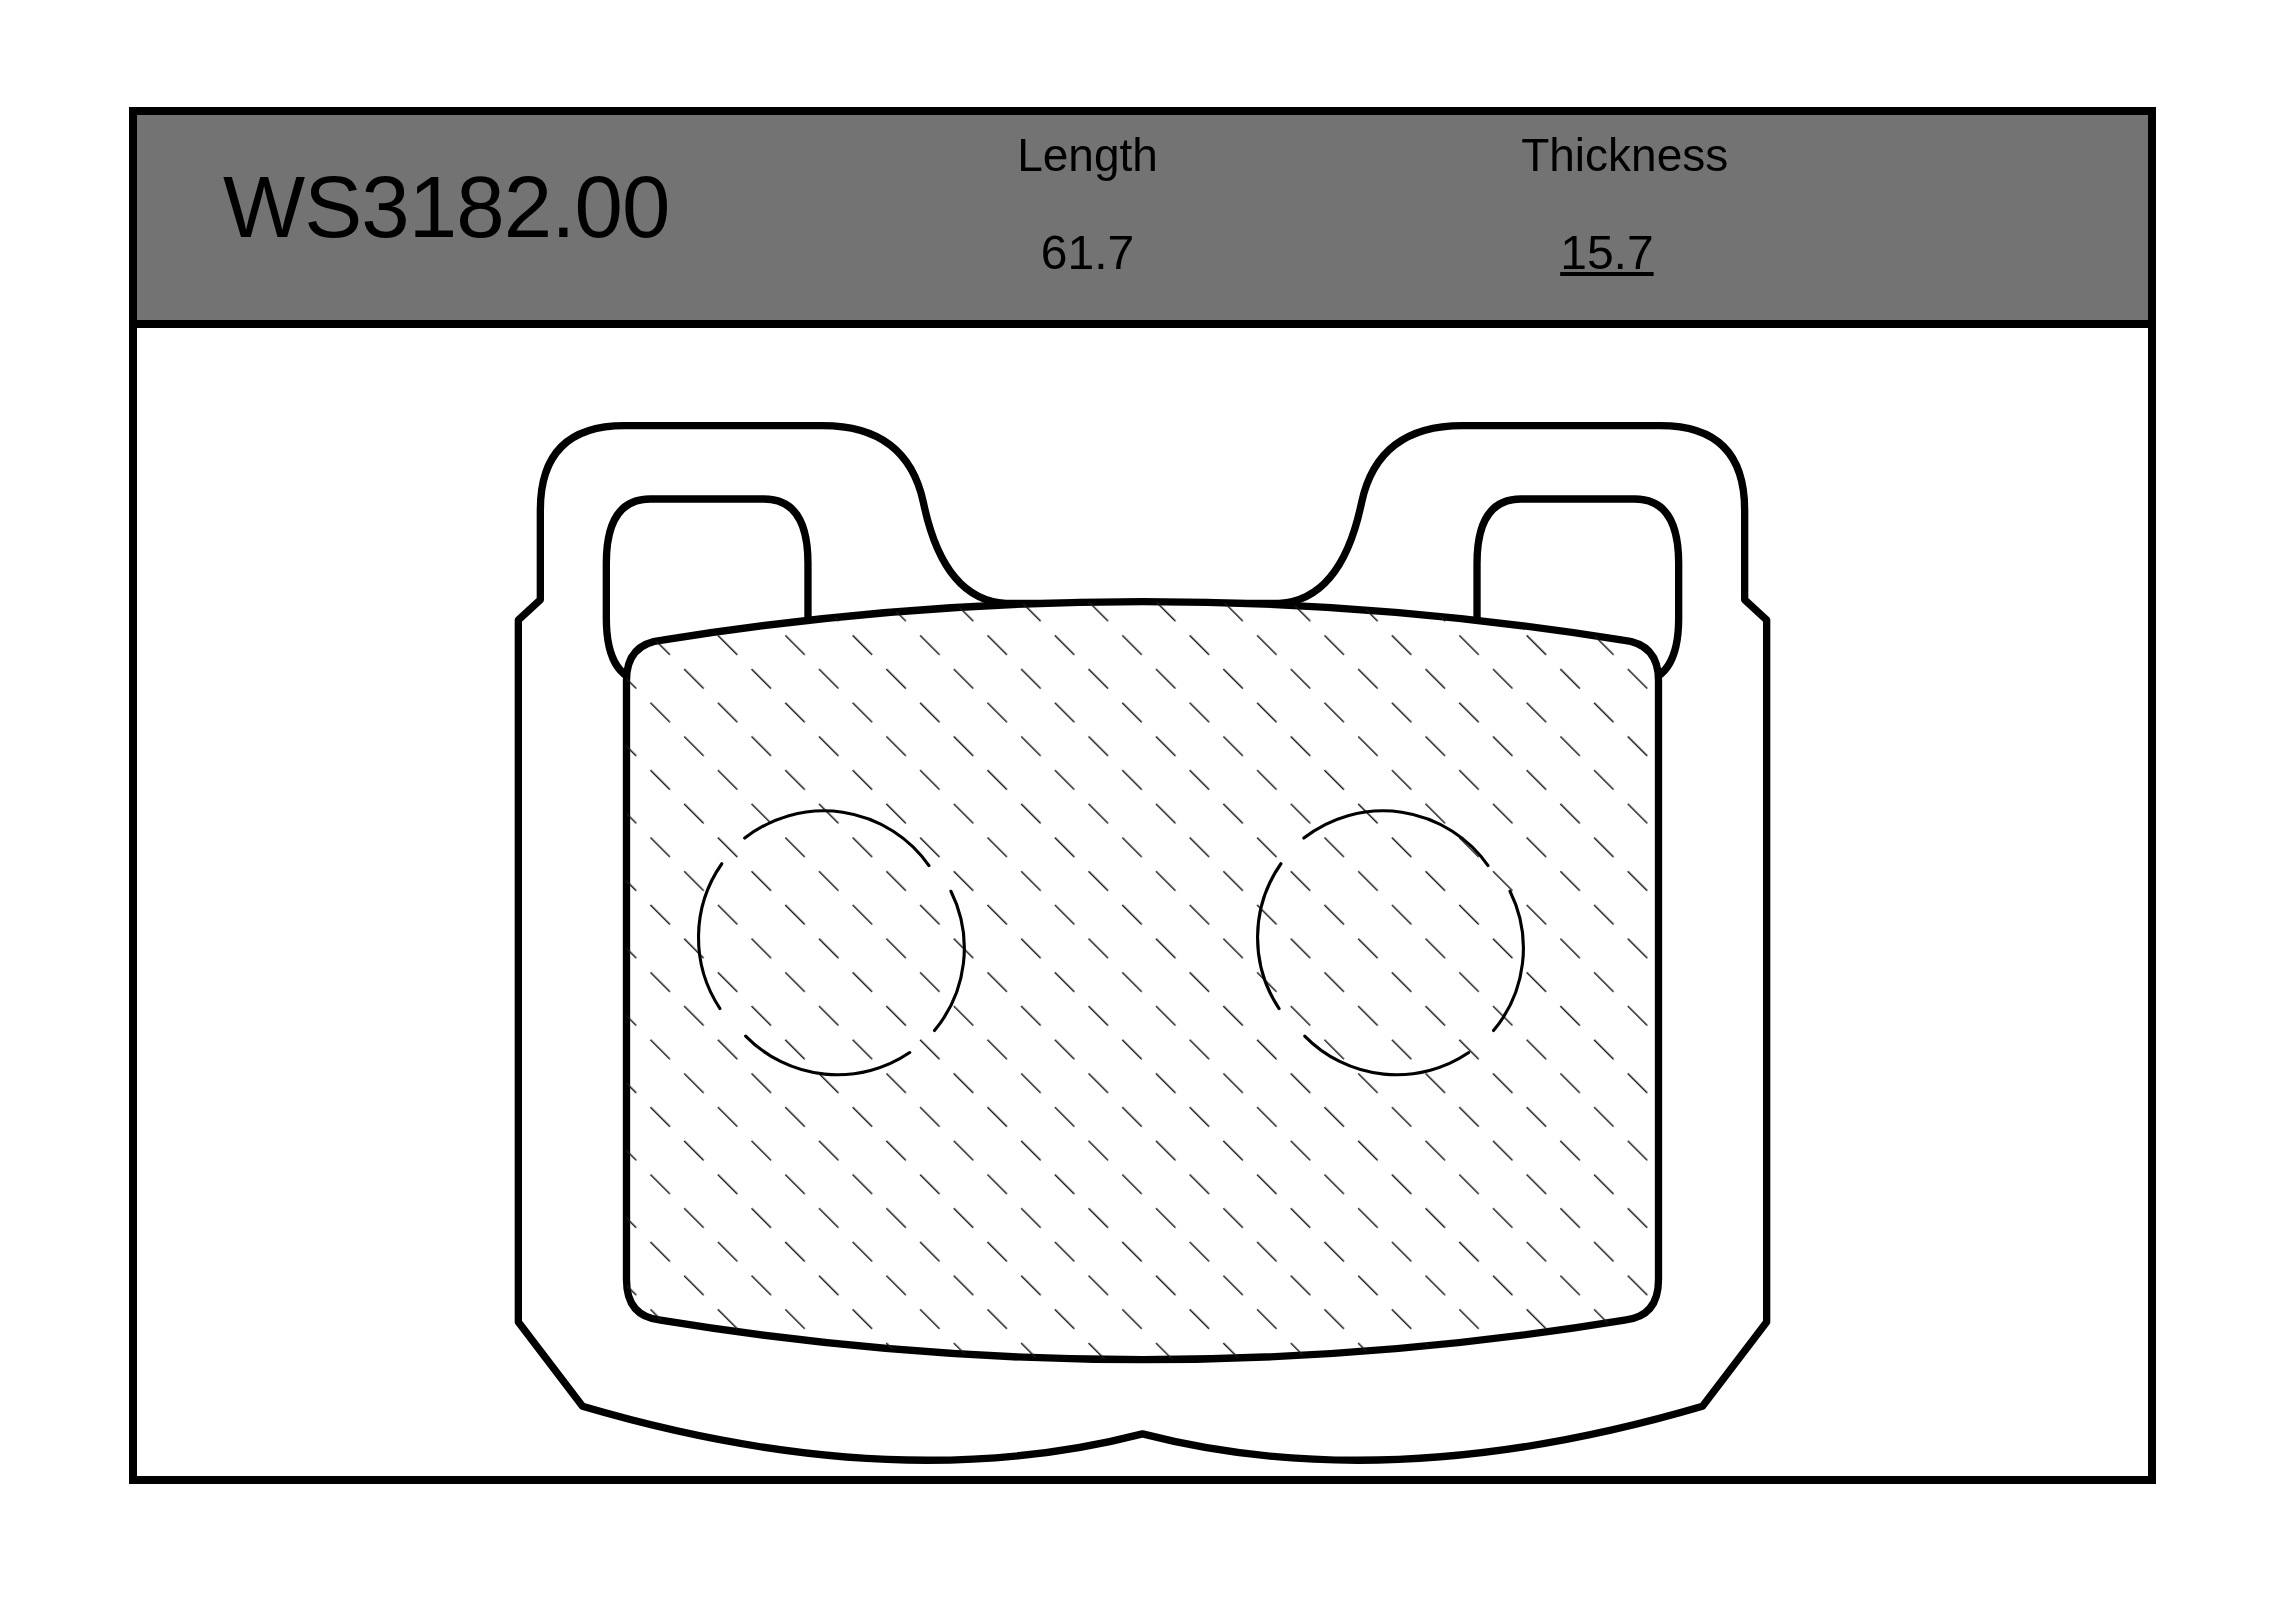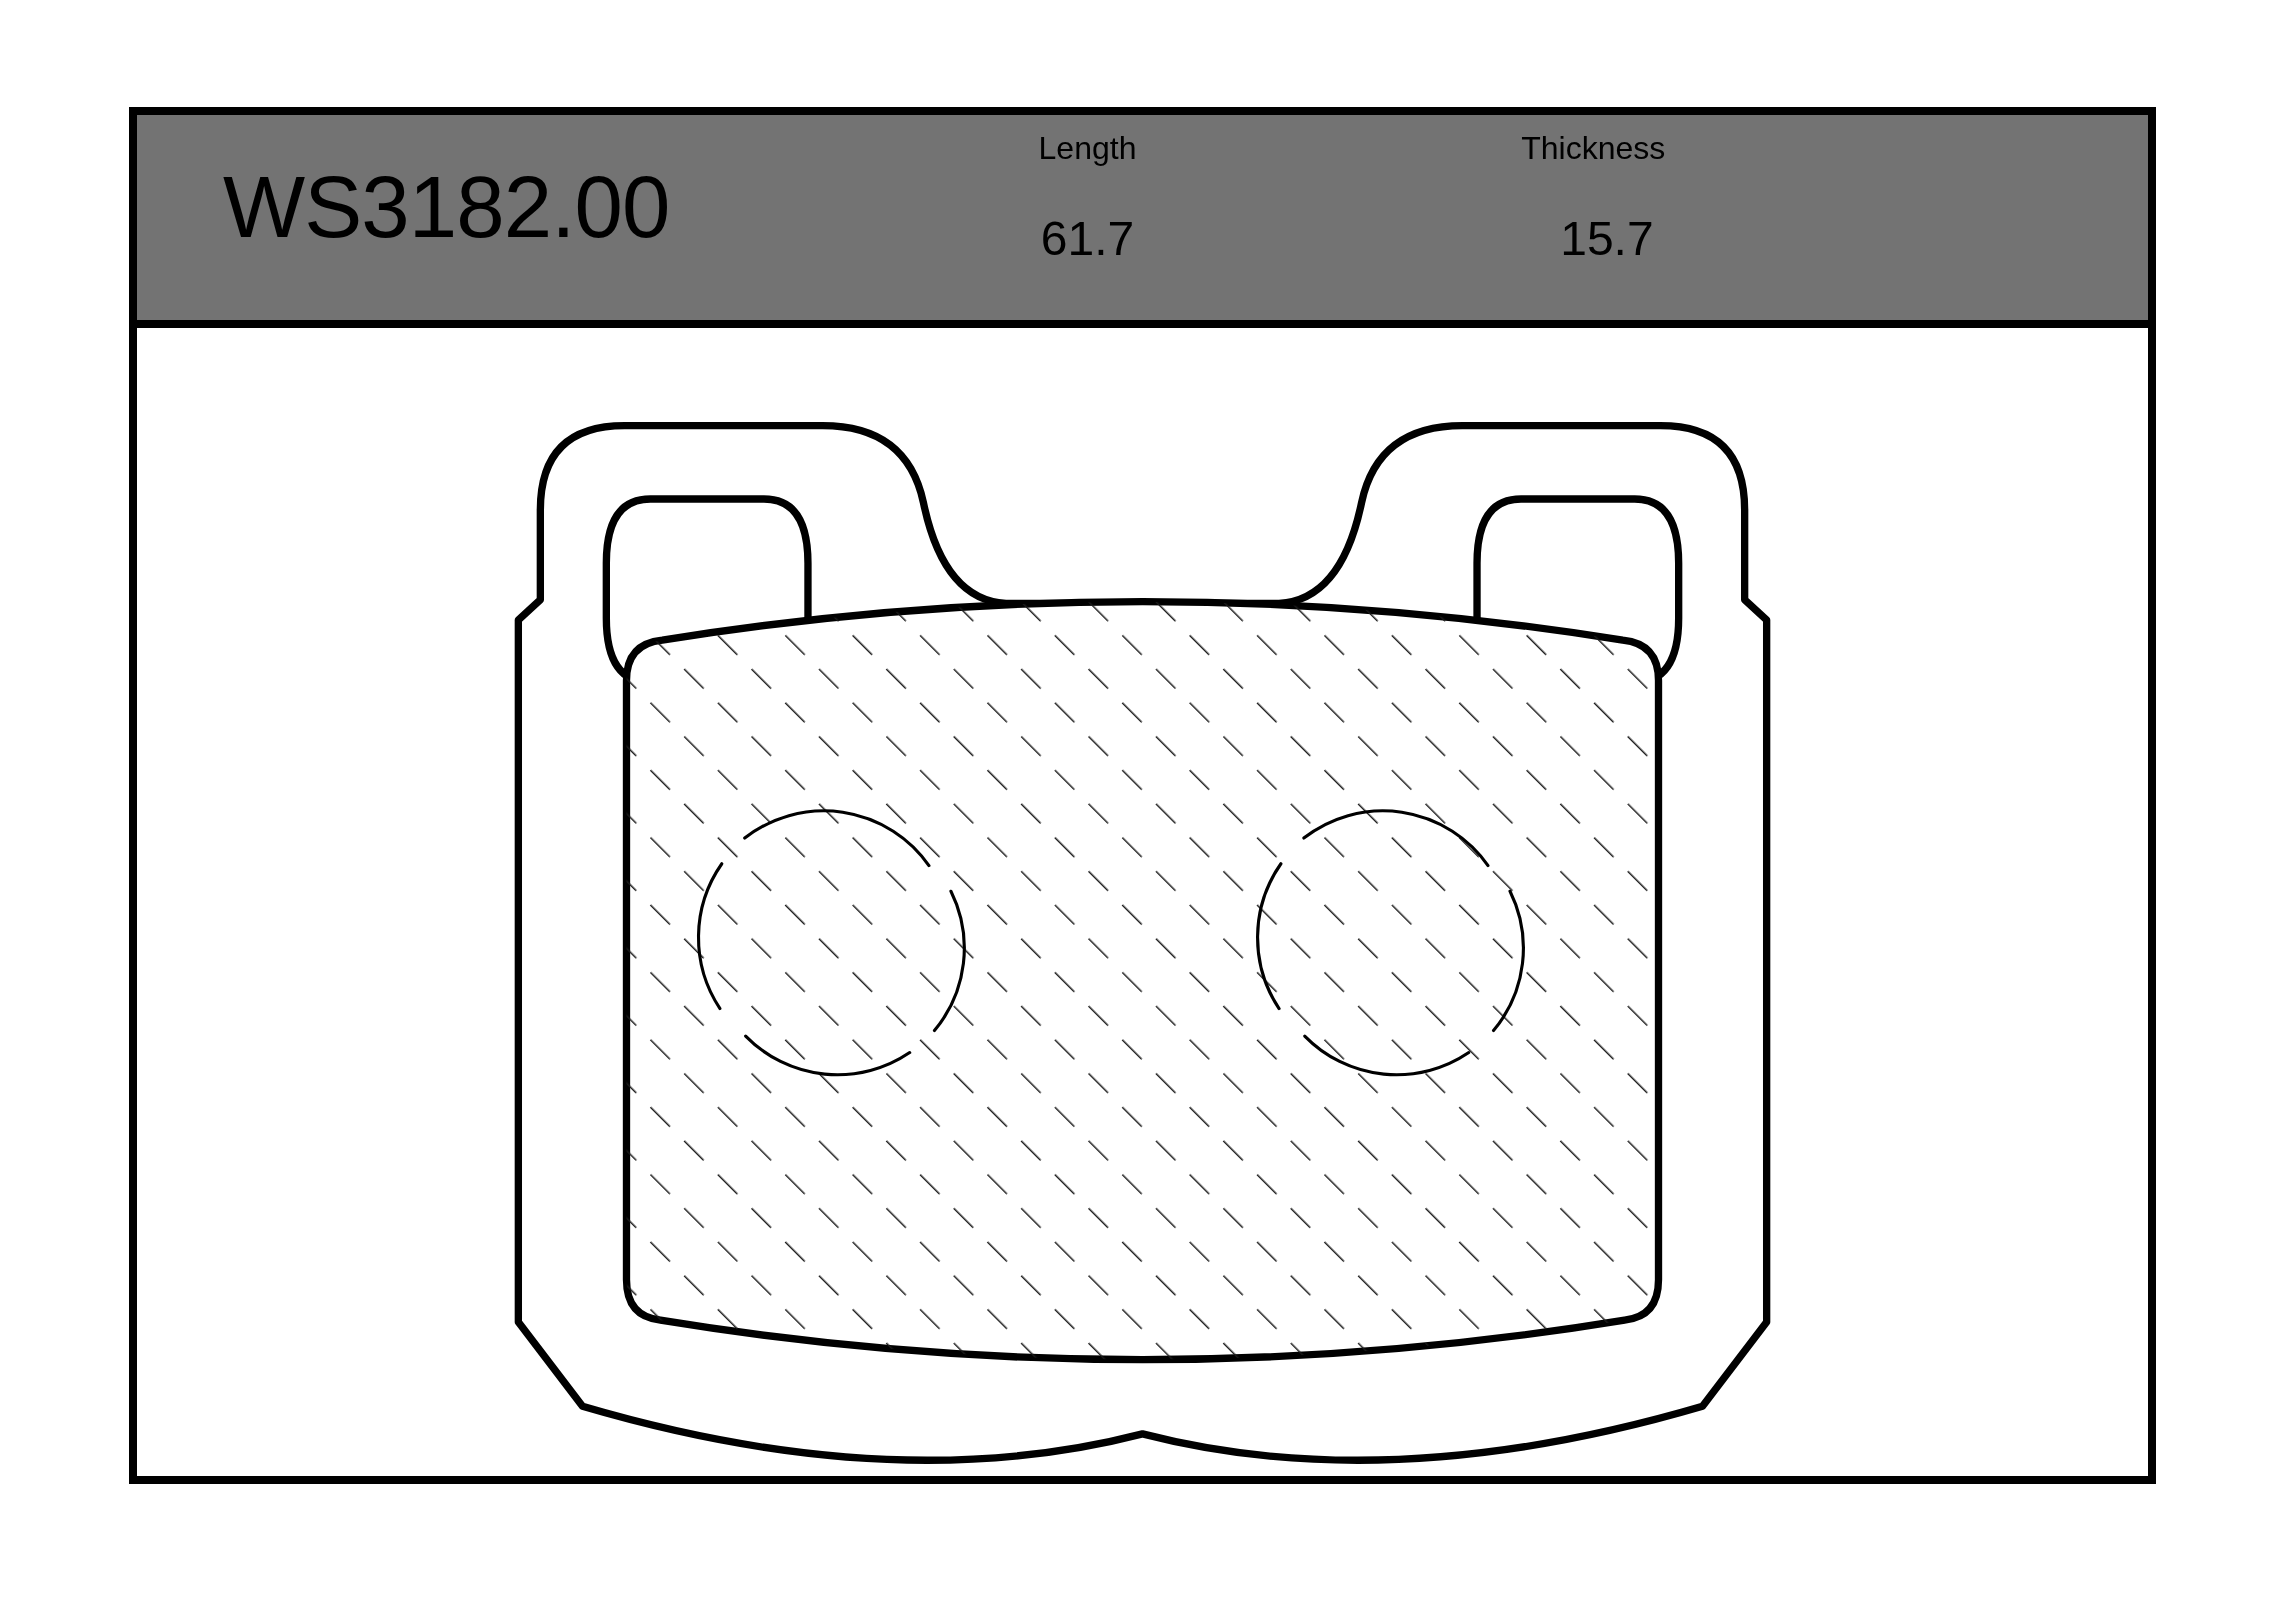--- a/index.html
+++ b/index.html
@@ -49,36 +49,36 @@
     white-space: nowrap;
   }
 
   .dim-col {
     position: absolute;
     top: 16.6px;
     width: 277px;
     text-align: center;
   }
   .dim-col .dim-label {
-    font-size: 32px;
+    font-size: 46px;
     line-height: 1;
     color: #000;
     display: block;
   }
   .dim-col .dim-value {
     font-size: 48px;
     line-height: 1;
     color: #000;
     display: block;
     margin-top: 51px;
   }
   #dim-length    { left: 812px; }
   #dim-width     { left: 1108px; }
   #dim-thickness { left: 1375px; width: 369px; text-align: left; padding-left: 9.2px;}
-  #dim-thickness .dim-value { text-align: left; padding-left: 39px; }
+  #dim-thickness .dim-value { text-align: left; padding-left: 39px; text-decoration: underline; }
 
   
   #code-row {
     position: absolute;
     left: 0;
     top: 213px;
     width: 100%;
     height: 72px;
   }
   .code-group {

